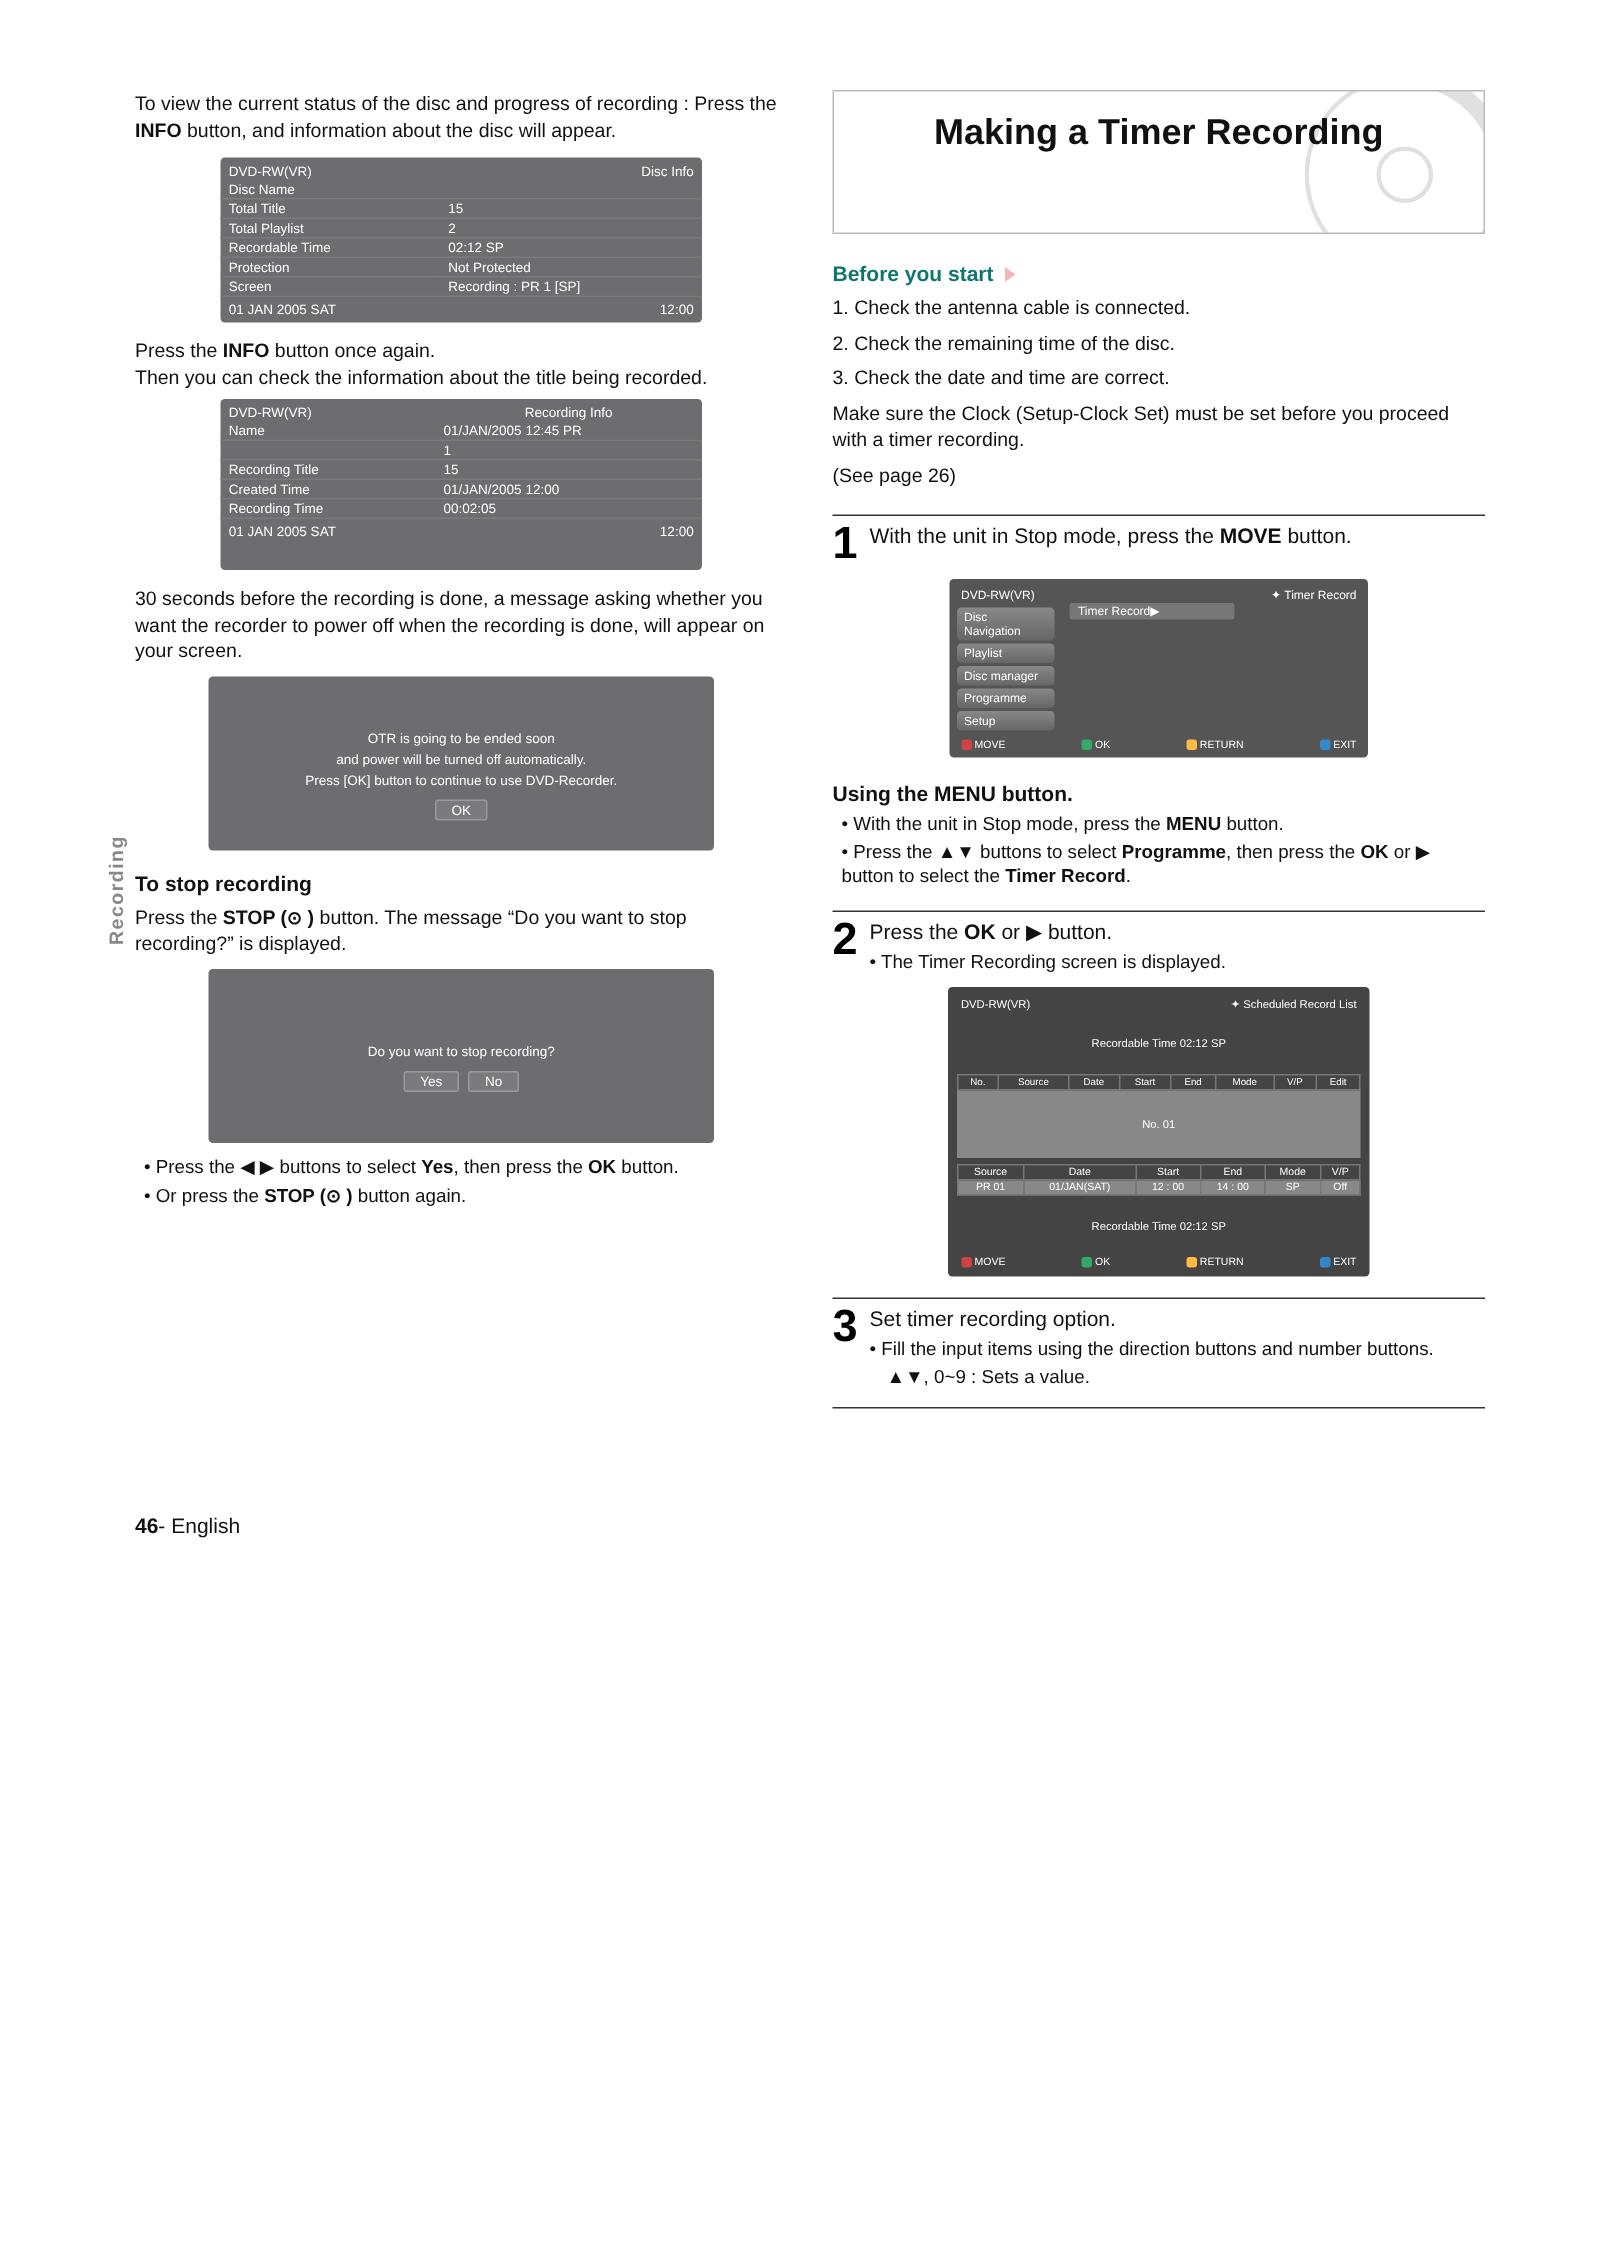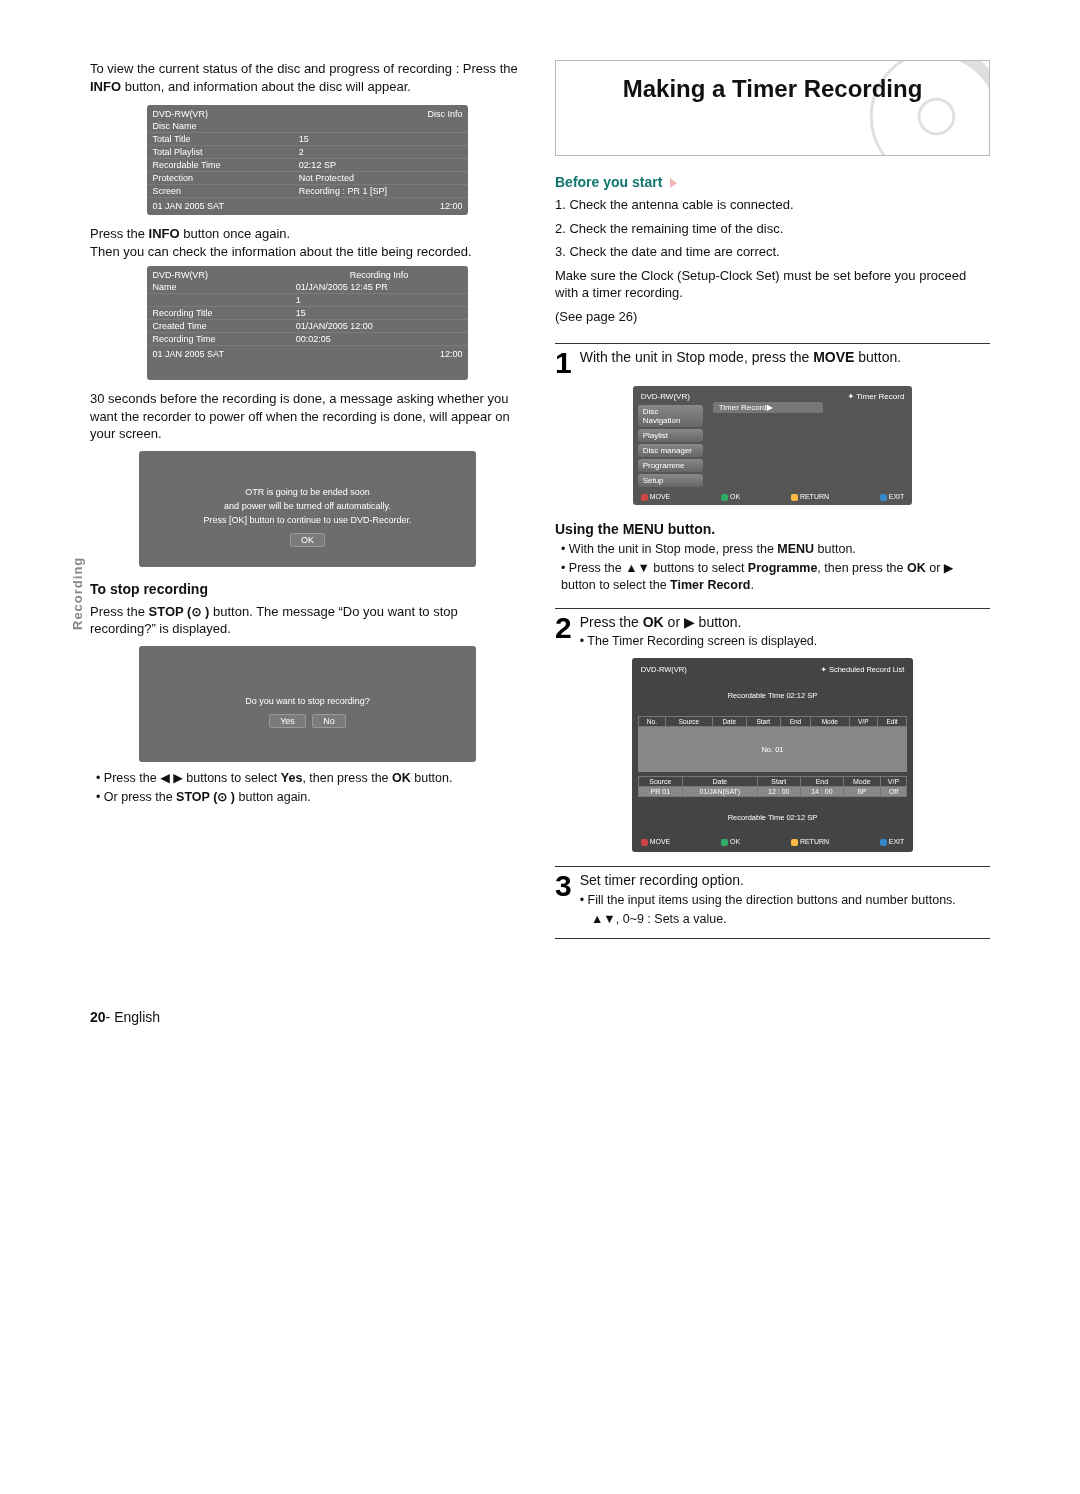--- a/index.html
+++ b/index.html
@@ -301,14 +301,14 @@
         <span>Set timer recording option.</span>
         <span class="sub">• <span>Fill the input items using the direction buttons and number buttons.</span></span>
       </div>
     </div>
     <div class="stepbullets">▲▼, 0~9 : Sets a value.</div>
     <hr class="sep">
   </div>
 </div>
 
 <div class="pagefoot">
-  <b>20</b><span>- English</span>
+  <b>46</b><span>- English</span>
 </div>
 
 </body></html>

